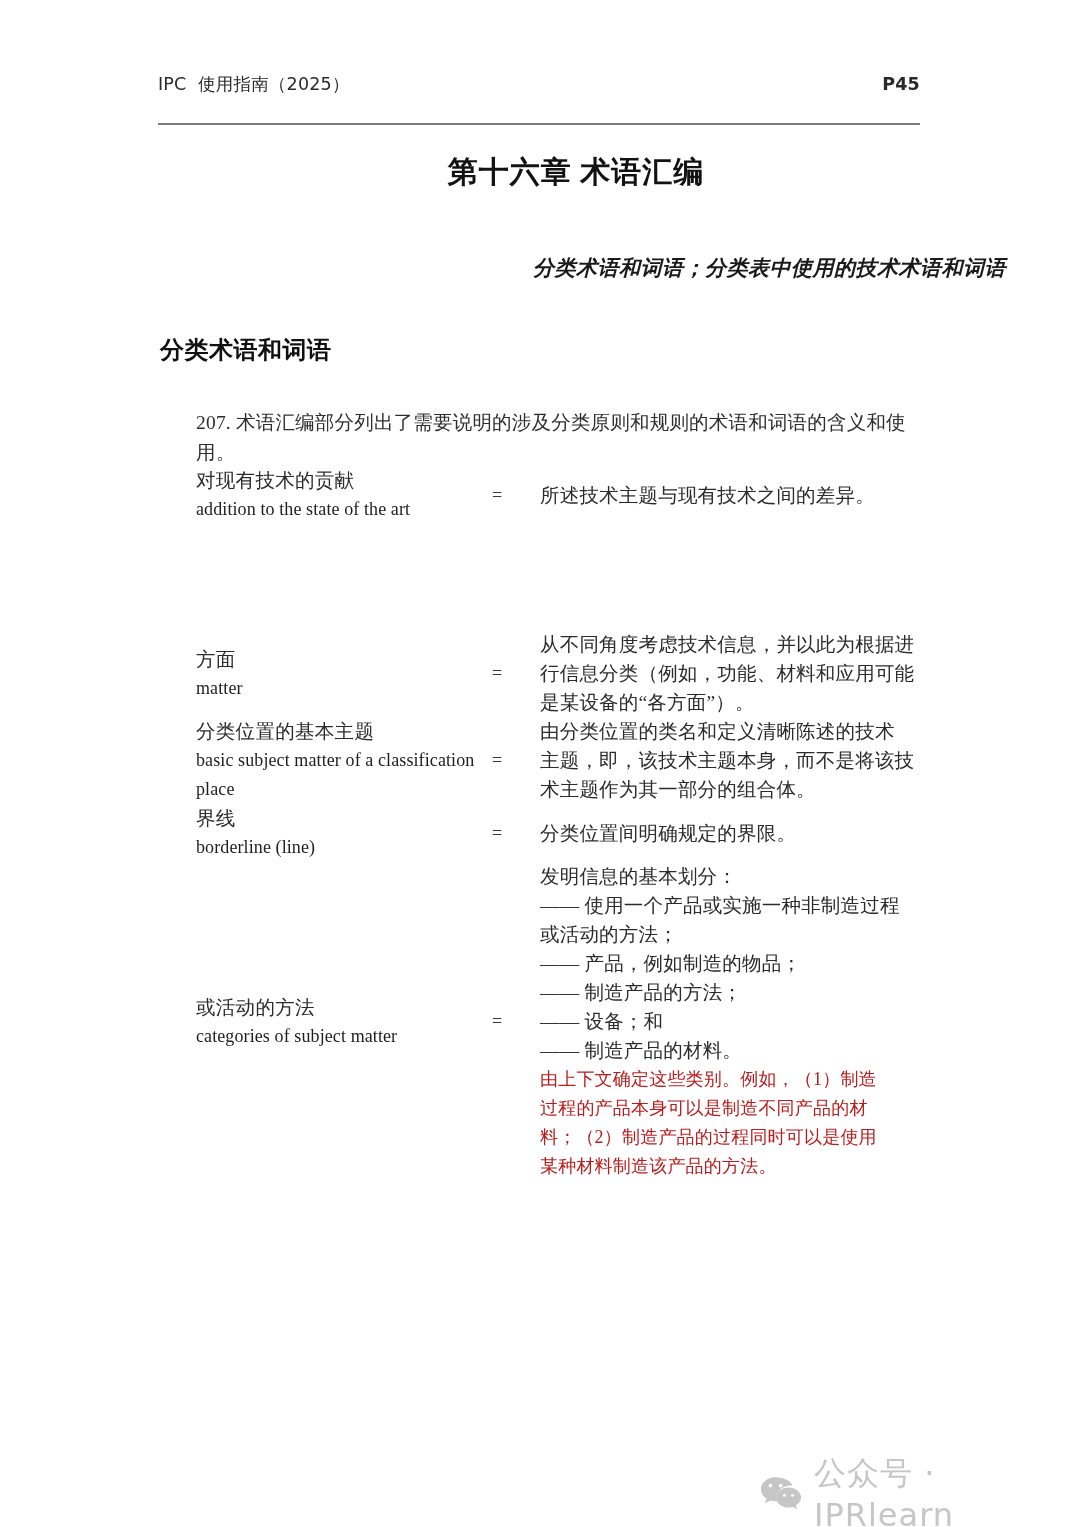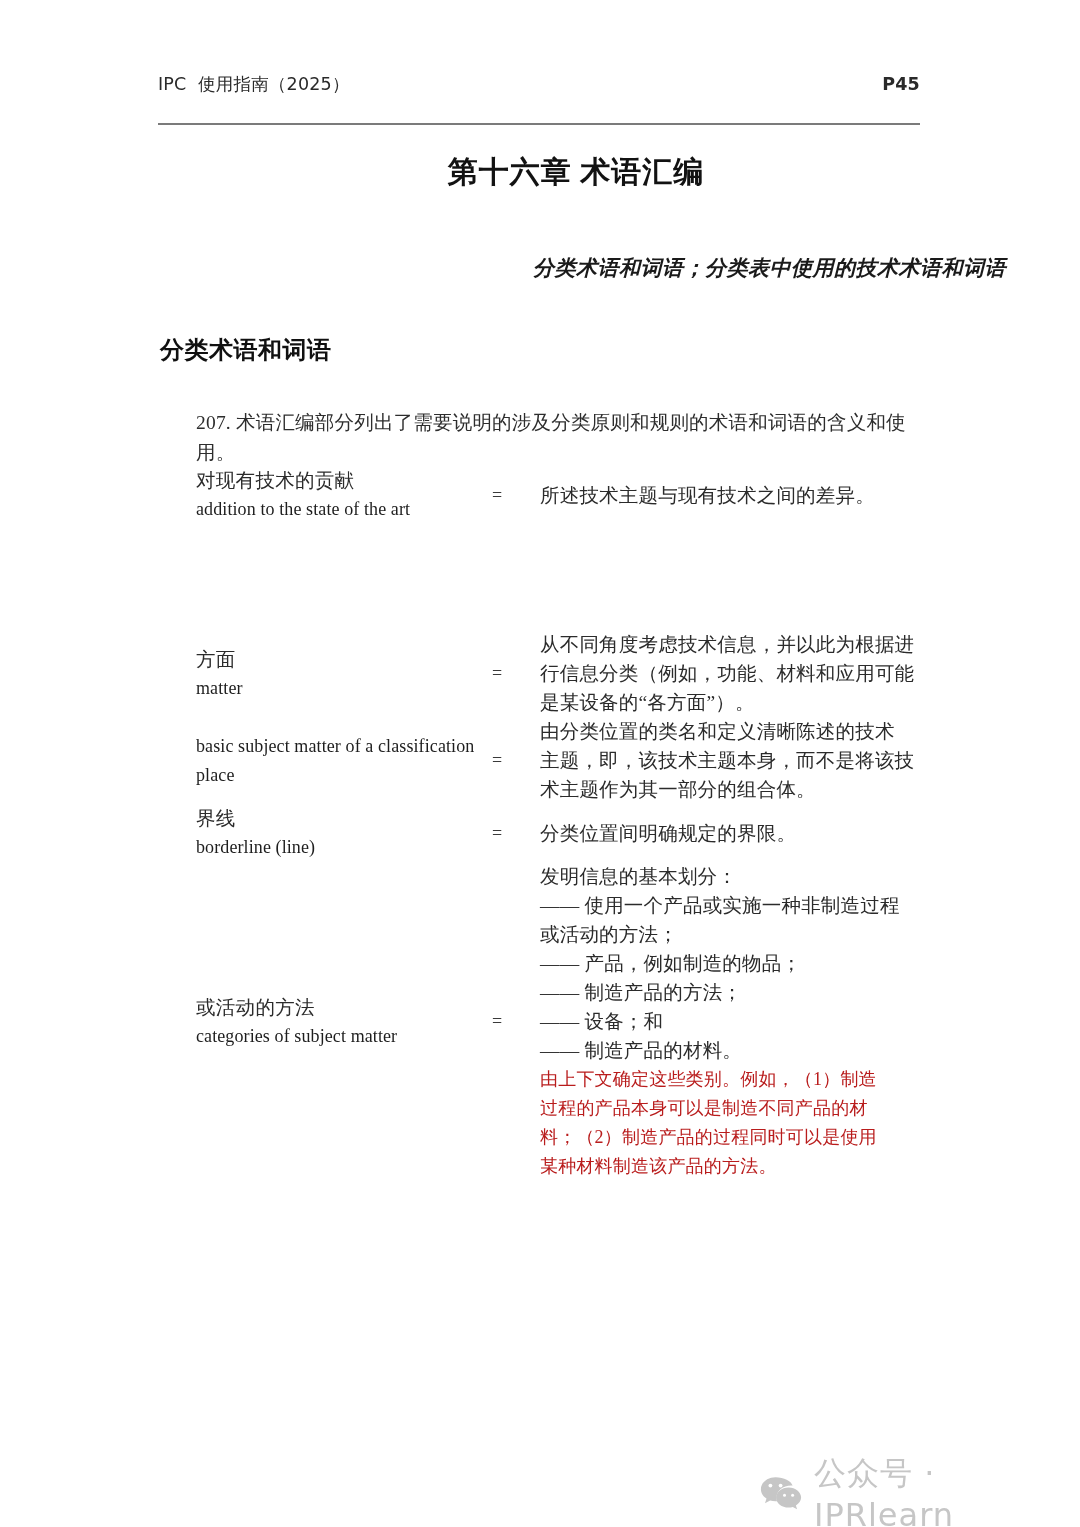--- a/index.html
+++ b/index.html
@@ -219,20 +219,21 @@
       <div class="eq-col">=</div>
       <div class="def-col">
         <div class="def-text">从不同角度考虑技术信息，并以此为根据进
 行信息分类（例如，功能、材料和应用可能
 是某设备的“各方面”）。</div>
       </div>
     </div>
 
     <div class="entry">
       <div class="term-col">
+        <div class="term-zh">分类位置的基本主题</div>
         <div class="term-en">basic subject matter of a classification
 place</div>
       </div>
       <div class="eq-col">=</div>
       <div class="def-col">
         <div class="def-text">由分类位置的类名和定义清晰陈述的技术
 主题，即，该技术主题本身，而不是将该技
 术主题作为其一部分的组合体。</div>
       </div>
     </div>

